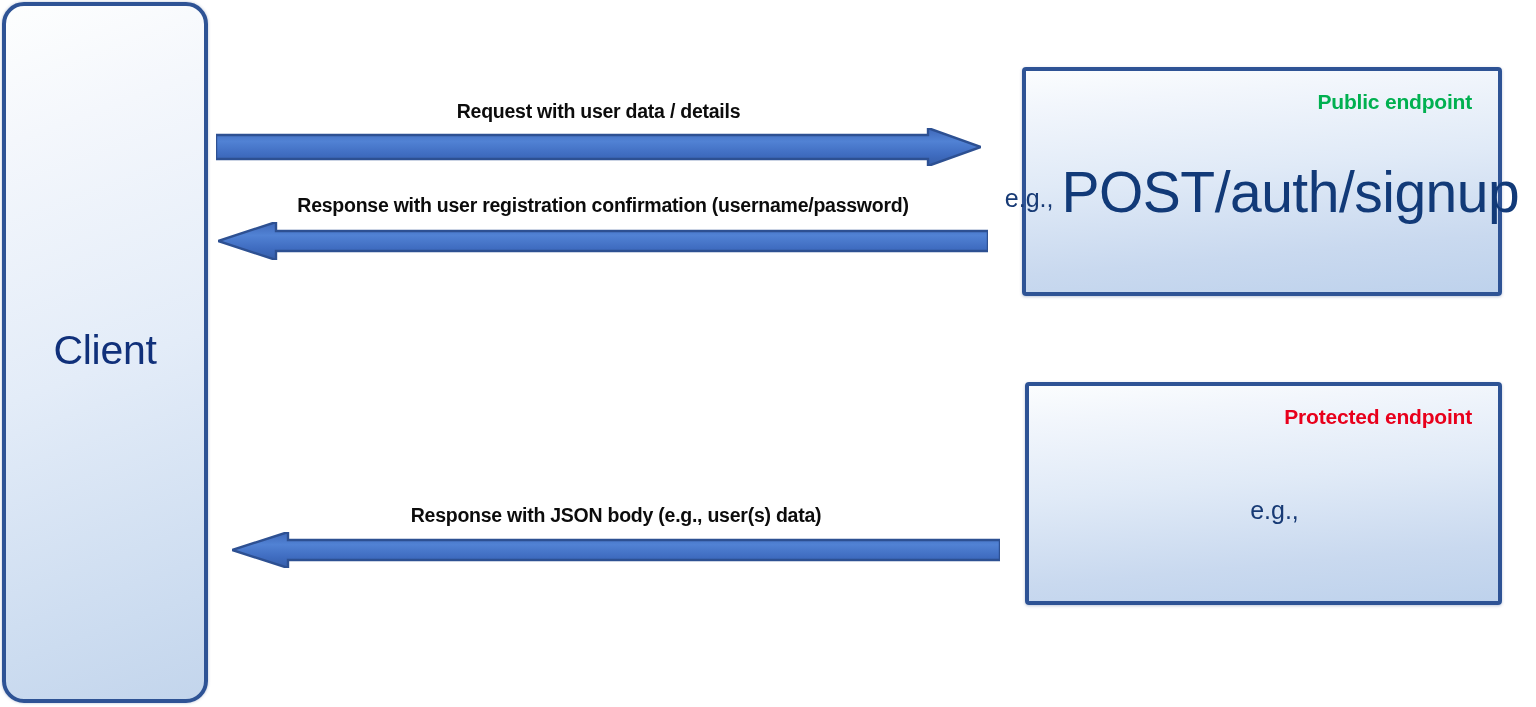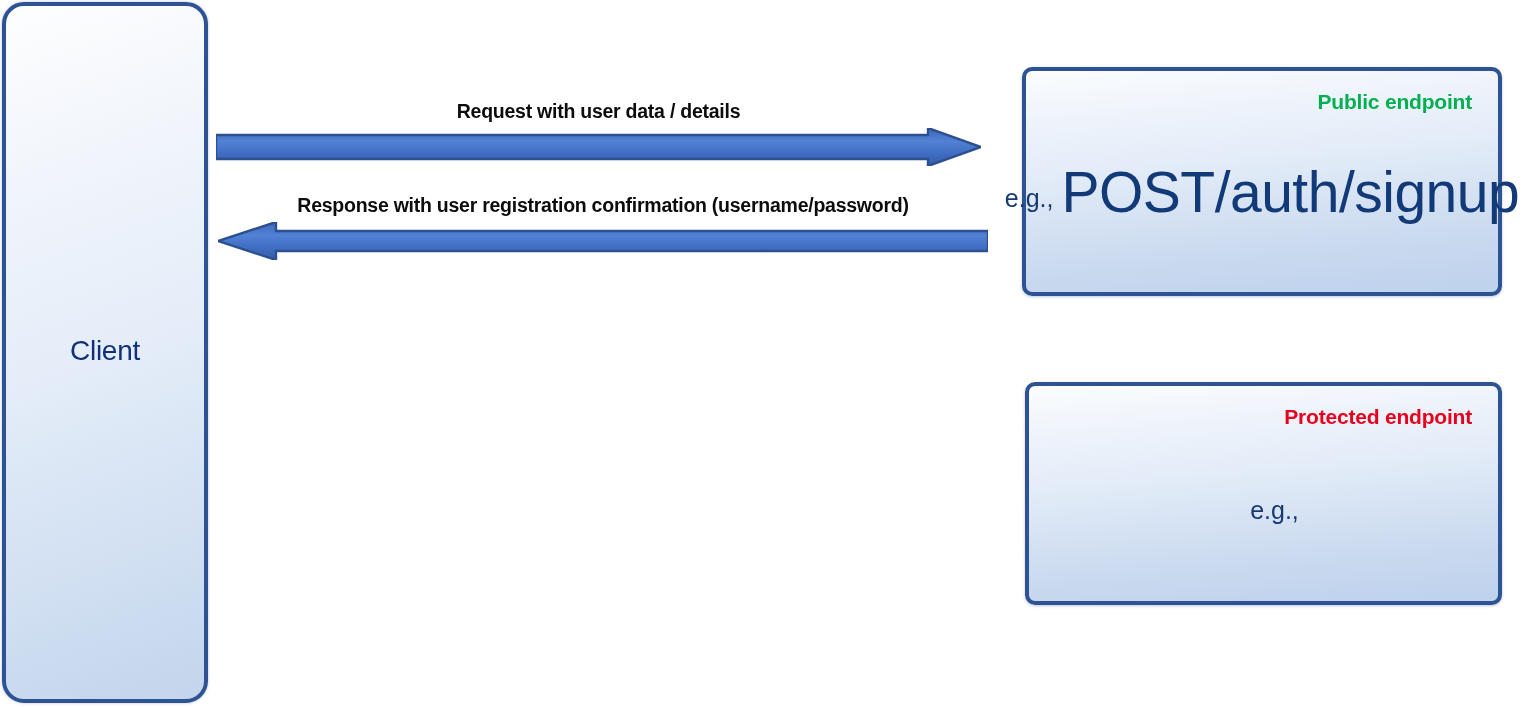--- a/index.html
+++ b/index.html
@@ -26,33 +26,33 @@
     box-sizing: border-box;
     border: 4px solid #2e5395;
     border-radius: 22px;
     background: linear-gradient(160deg, #fdfefe 0%, #f4f7fc 18%, #e3ecf8 52%, #ccdcf0 86%, #c3d5ec 100%);
     box-shadow: 0 0 3px rgba(40,70,130,0.35);
     display: flex;
     align-items: center;
     justify-content: center;
   }
   .client-label {
-    font-size: 28px;
+    font-size: 41px;
     color: #10307a;
     letter-spacing: -0.3px;
     line-height: 1;
     margin-top: -4px;
   }
 
   
   .endpoint-box {
     position: absolute;
     box-sizing: border-box;
     border: 4px solid #2e5395;
-    border-radius: 10px;
+    border-radius: 4px;
     background: linear-gradient(175deg, #fbfdfe 0%, #f2f6fc 14%, #e0eaf7 45%, #c9d9ef 78%, #bed2ec 100%);
     box-shadow: 0 1px 3px rgba(40,70,130,0.30);
   }
   #endpoint-public  { left: 1022px; top: 67px;  width: 480px; height: 229px; }
   #endpoint-protected { left: 1025px; top: 382px; width: 477px; height: 223px; }
 
   .endpoint-tag {
     position: absolute;
     right: 26px;
     top: 19px;
@@ -157,14 +157,28 @@
           <stop offset="35%" stop-color="#5182d4"></stop>
           <stop offset="70%" stop-color="#3f6cc0"></stop>
           <stop offset="100%" stop-color="#355da8"></stop>
         </linearGradient>
       </defs>
       <path d="M0,7 L712,7 L712,0 L765,19 L712,38 L712,31 L0,31 Z" fill="url(#ag1)" stroke="#2d5092" stroke-width="2.4" stroke-linejoin="miter"></path>
     </svg>
   </div>
 
 
+  <div class="arrow-row" style="left:232px; top:532px; width:768px; height:36px;">
+    <span class="arrow-label">Response with JSON body (e.g., user(s) data)</span>
+    <svg class="arrow-svg" width="768" height="36" viewBox="0 0 768 36">
+      <defs>
+        <linearGradient id="ag4" x1="0" y1="0" x2="0" y2="1">
+          <stop offset="0%" stop-color="#3e67b8"></stop>
+          <stop offset="35%" stop-color="#5182d4"></stop>
+          <stop offset="70%" stop-color="#3f6cc0"></stop>
+          <stop offset="100%" stop-color="#355da8"></stop>
+        </linearGradient>
+      </defs>
+      <path d="M768,8 L56,8 L56,0 L0,18 L56,36 L56,28 L768,28 Z" fill="url(#ag4)" stroke="#2d5092" stroke-width="2.4" stroke-linejoin="miter"></path>
+    </svg>
+  </div>
 
 </div>
 
 </body></html>

